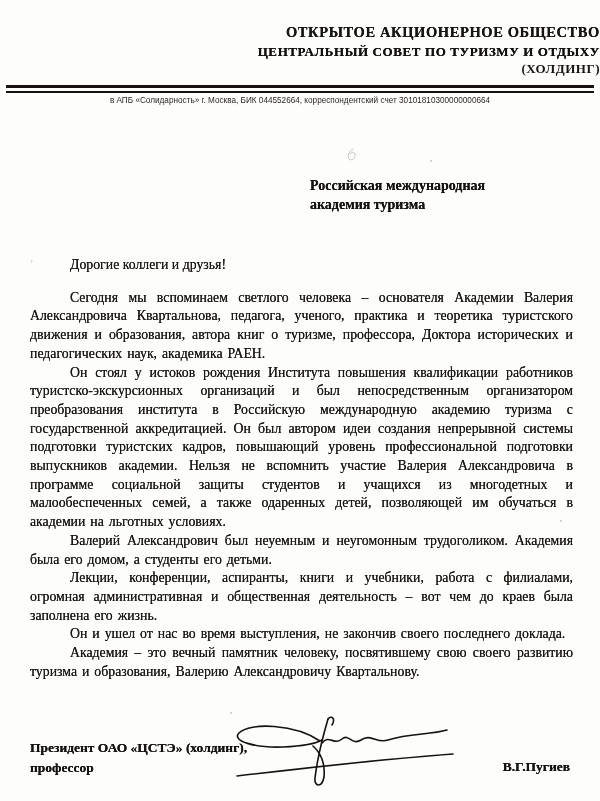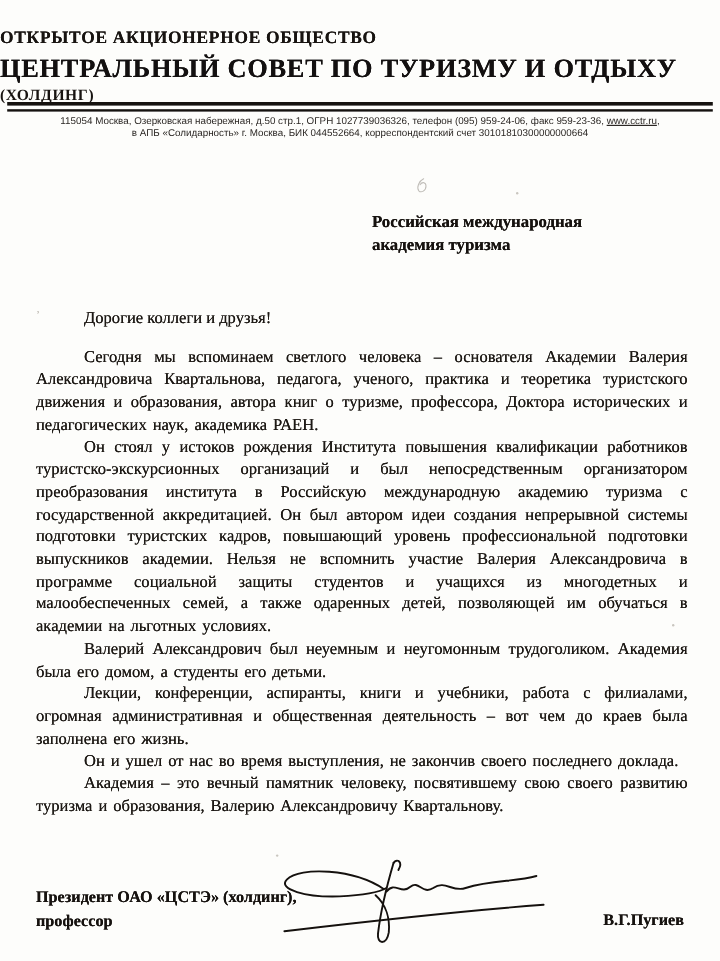--- a/index.html
+++ b/index.html
@@ -8,29 +8,29 @@
     position: relative;
     width: 600px;
     height: 801px;
     margin: 0 auto;
     background: #fdfdfb;
     color: #1c1916;
     overflow: hidden;
     font-family: "Liberation Serif", serif;
   }
   
-  .letterhead { position: absolute; top: 24px; left: 0; right: 0; text-align: left; }
+  .letterhead { position: absolute; top: 24px; left: 0; right: 0; text-align: right; }
   .org-type {
     font-family: "Liberation Serif", serif;
     font-weight: bold; font-size: 14.5px; letter-spacing: .6px;
     color: #181411; text-shadow: 0 0 .4px #181411;
   }
   .org-name {
     font-family: "Liberation Serif", serif;
-    font-weight: bold; font-size: 22px; letter-spacing: .6px;
+    font-weight: bold; font-size: 13px; letter-spacing: .6px;
     margin-top: 3px; color: #131010; text-shadow: 0 0 .4px #131010;
   }
   .org-form {
     font-family: "Liberation Serif", serif;
     font-weight: bold; font-size: 13px; letter-spacing: .5px;
     margin-top: 1px; color: #181411;
   }
   .rule-double {
     position: absolute; top: 85px; left: 6px; right: 6px; height: 8px;
     border-top: 3px solid #15120f;
@@ -88,21 +88,20 @@
 
   <div class="letterhead">
     <div class="org-type">ОТКРЫТОЕ АКЦИОНЕРНОЕ ОБЩЕСТВО</div>
     <div class="org-name">ЦЕНТРАЛЬНЫЙ СОВЕТ ПО ТУРИЗМУ И ОТДЫХУ</div>
     <div class="org-form">(ХОЛДИНГ)</div>
   </div>
 
   <div class="rule-double"></div>
 
   <div class="contact">
-    <div><span>115054 Москва, Озерковская набережная, д.50 стр.1, ОГРН 1027739036326, телефон (095) 959-24-06, факс 959-23-36, </span><span class="lnk">www.cctr.ru</span><span>,</span></div>
     <div>в АПБ «Солидарность» г. Москва, БИК 044552664, корреспондентский счет 30101810300000000664</div>
   </div>
 
   <div class="smudge">
     <svg width="22" height="18" viewBox="0 0 22 18">
       <path d="M13,3 C9,5 7,10 9,13 C11,15 15,13 15,9 C15,6 12,5 10,8" fill="none" stroke="#8d8880" stroke-width="0.9" stroke-linecap="round"></path>
     </svg>
   </div>
 
   <div class="addressee">

